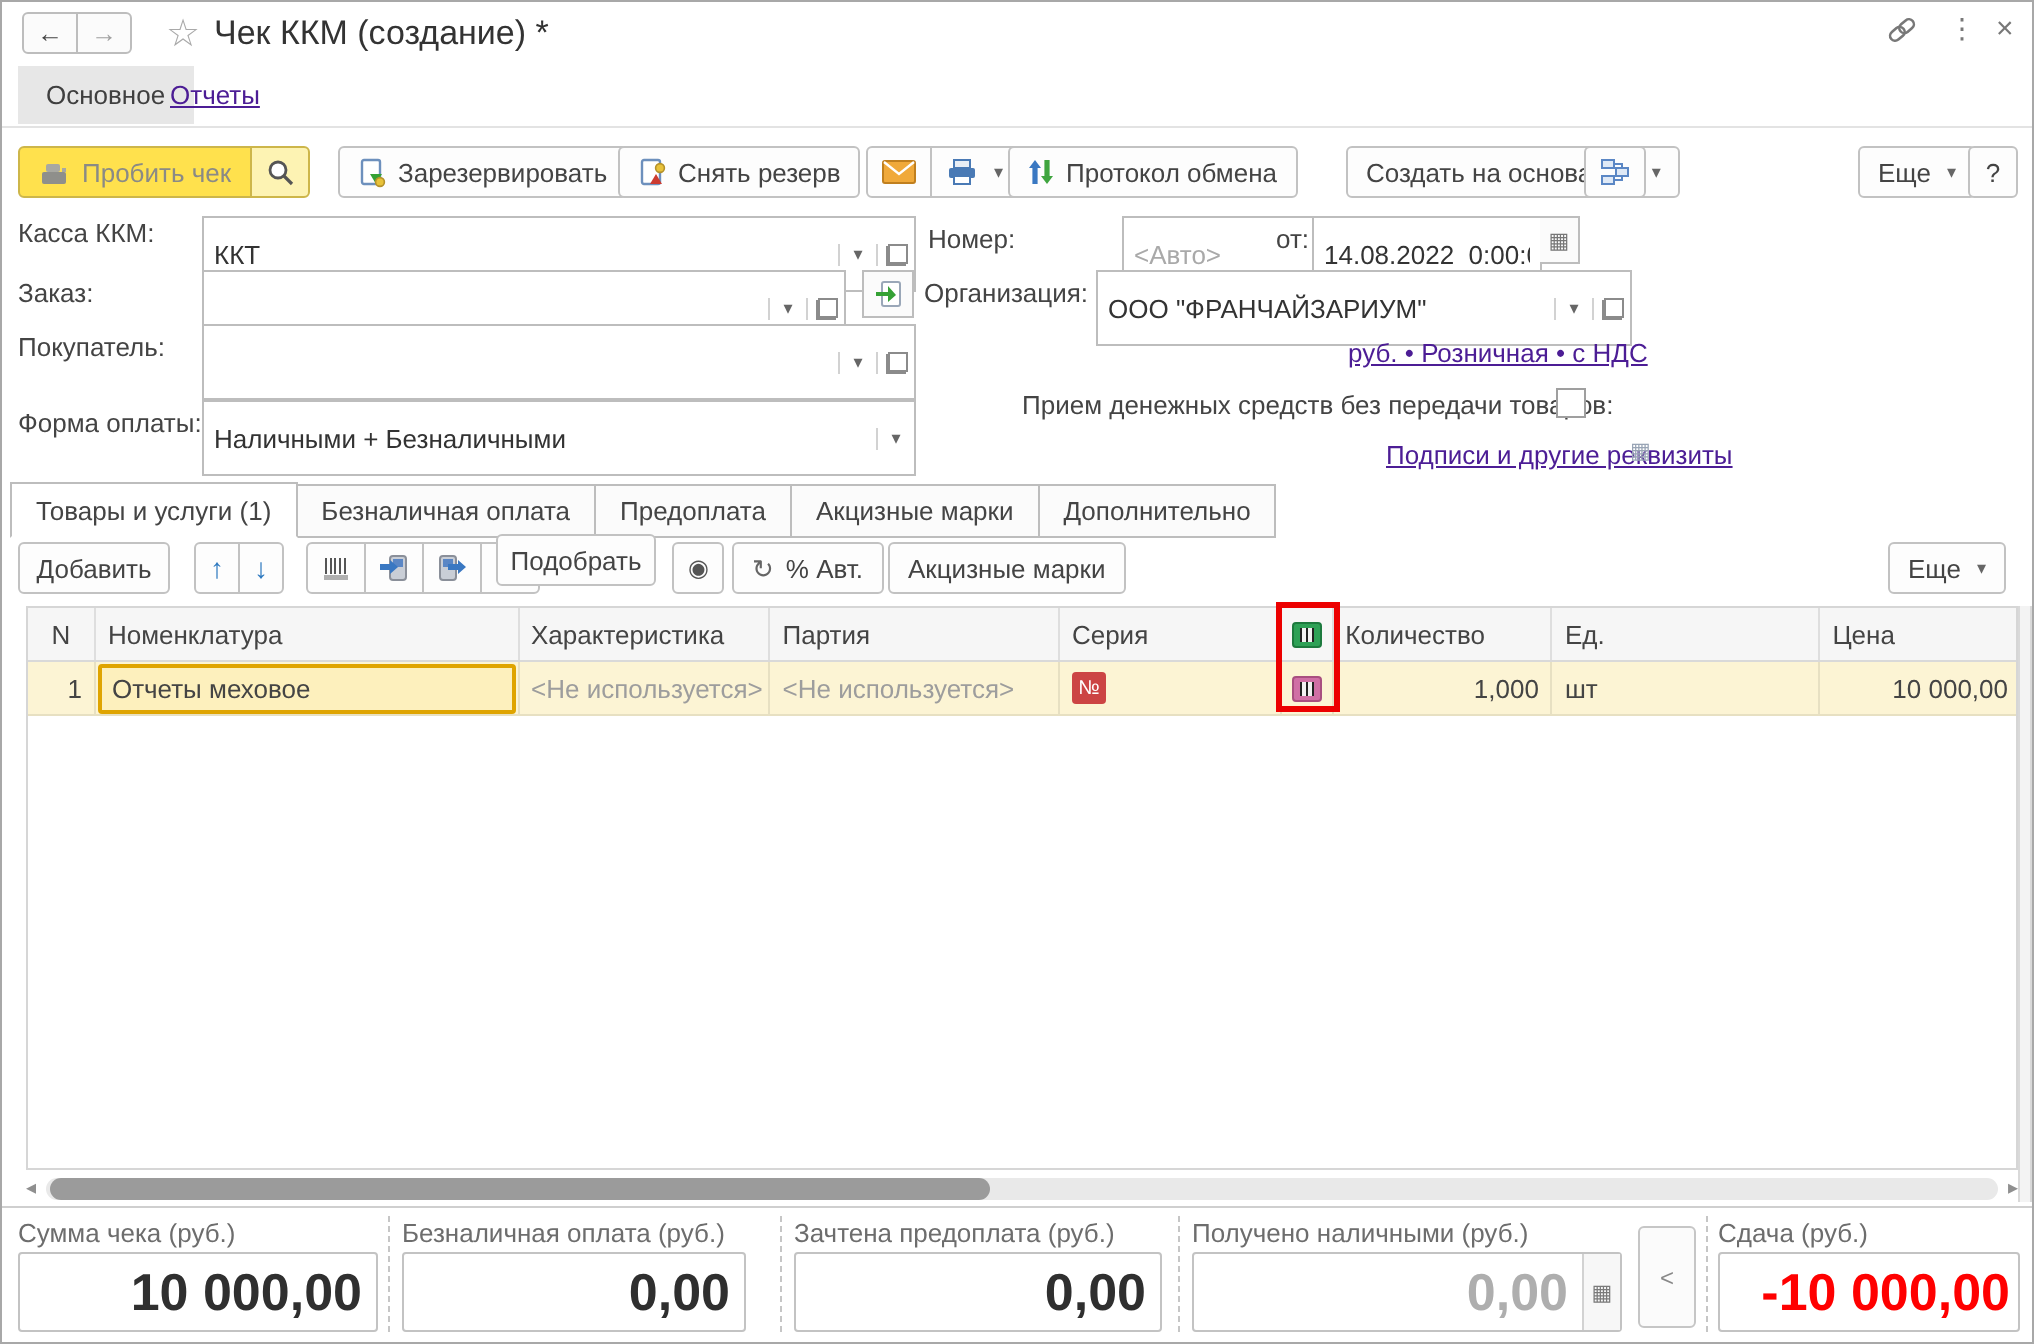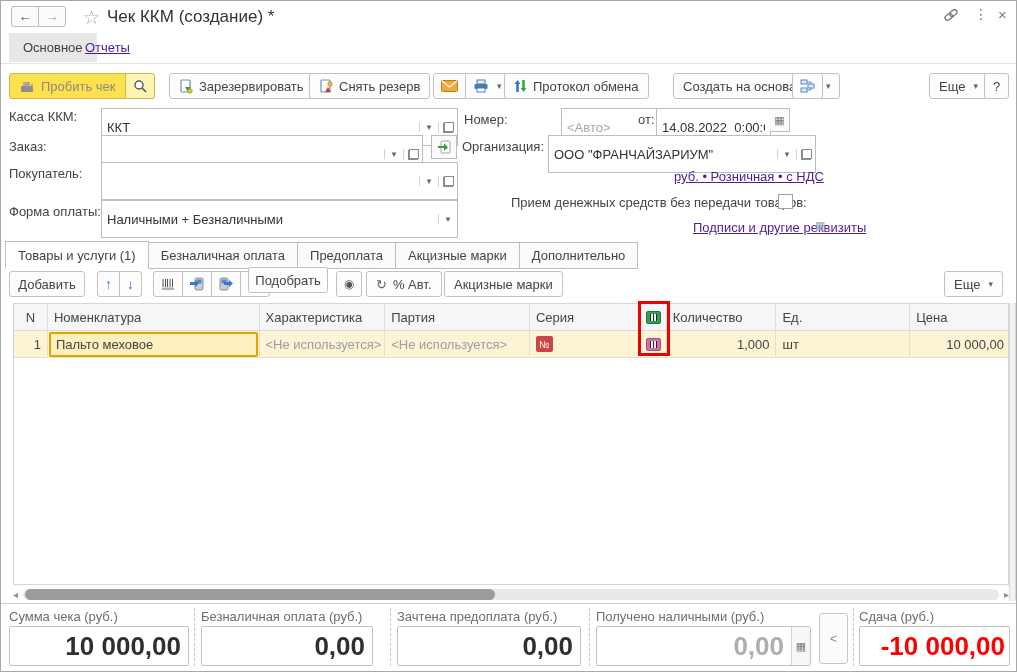--- a/index.html
+++ b/index.html
@@ -368,21 +368,21 @@
       <div class="tcell" style="width:26px; justify-content:center; padding:0;">
         <span class="mark-ic mark-green"></span>
       </div>
       <div class="tcell" style="width:110px;">Количество</div>
       <div class="tcell" style="width:134px;">Ед.</div>
       <div class="tcell" style="width:98px; border-right:0;">Цена</div>
     </div>
     <div class="trow tdata">
       <div class="tcell ra" style="width:34px;">1</div>
       <div class="tcell" style="width:212px;">
-        <span class="cell-active">Пальто меховое</span>
+        <span class="cell-active">Отчеты меховое</span>
       </div>
       <div class="tcell gray" style="width:126px;">&lt;Не используется&gt;</div>
       <div class="tcell gray" style="width:145px;">&lt;Не используется&gt;</div>
       <div class="tcell" style="width:111px;">
         <span class="badge-no">№</span>
       </div>
       <div class="tcell" style="width:26px; justify-content:center; padding:0;">
         <span class="mark-ic mark-pink"></span>
       </div>
       <div class="tcell ra" style="width:110px;">1,000</div>

